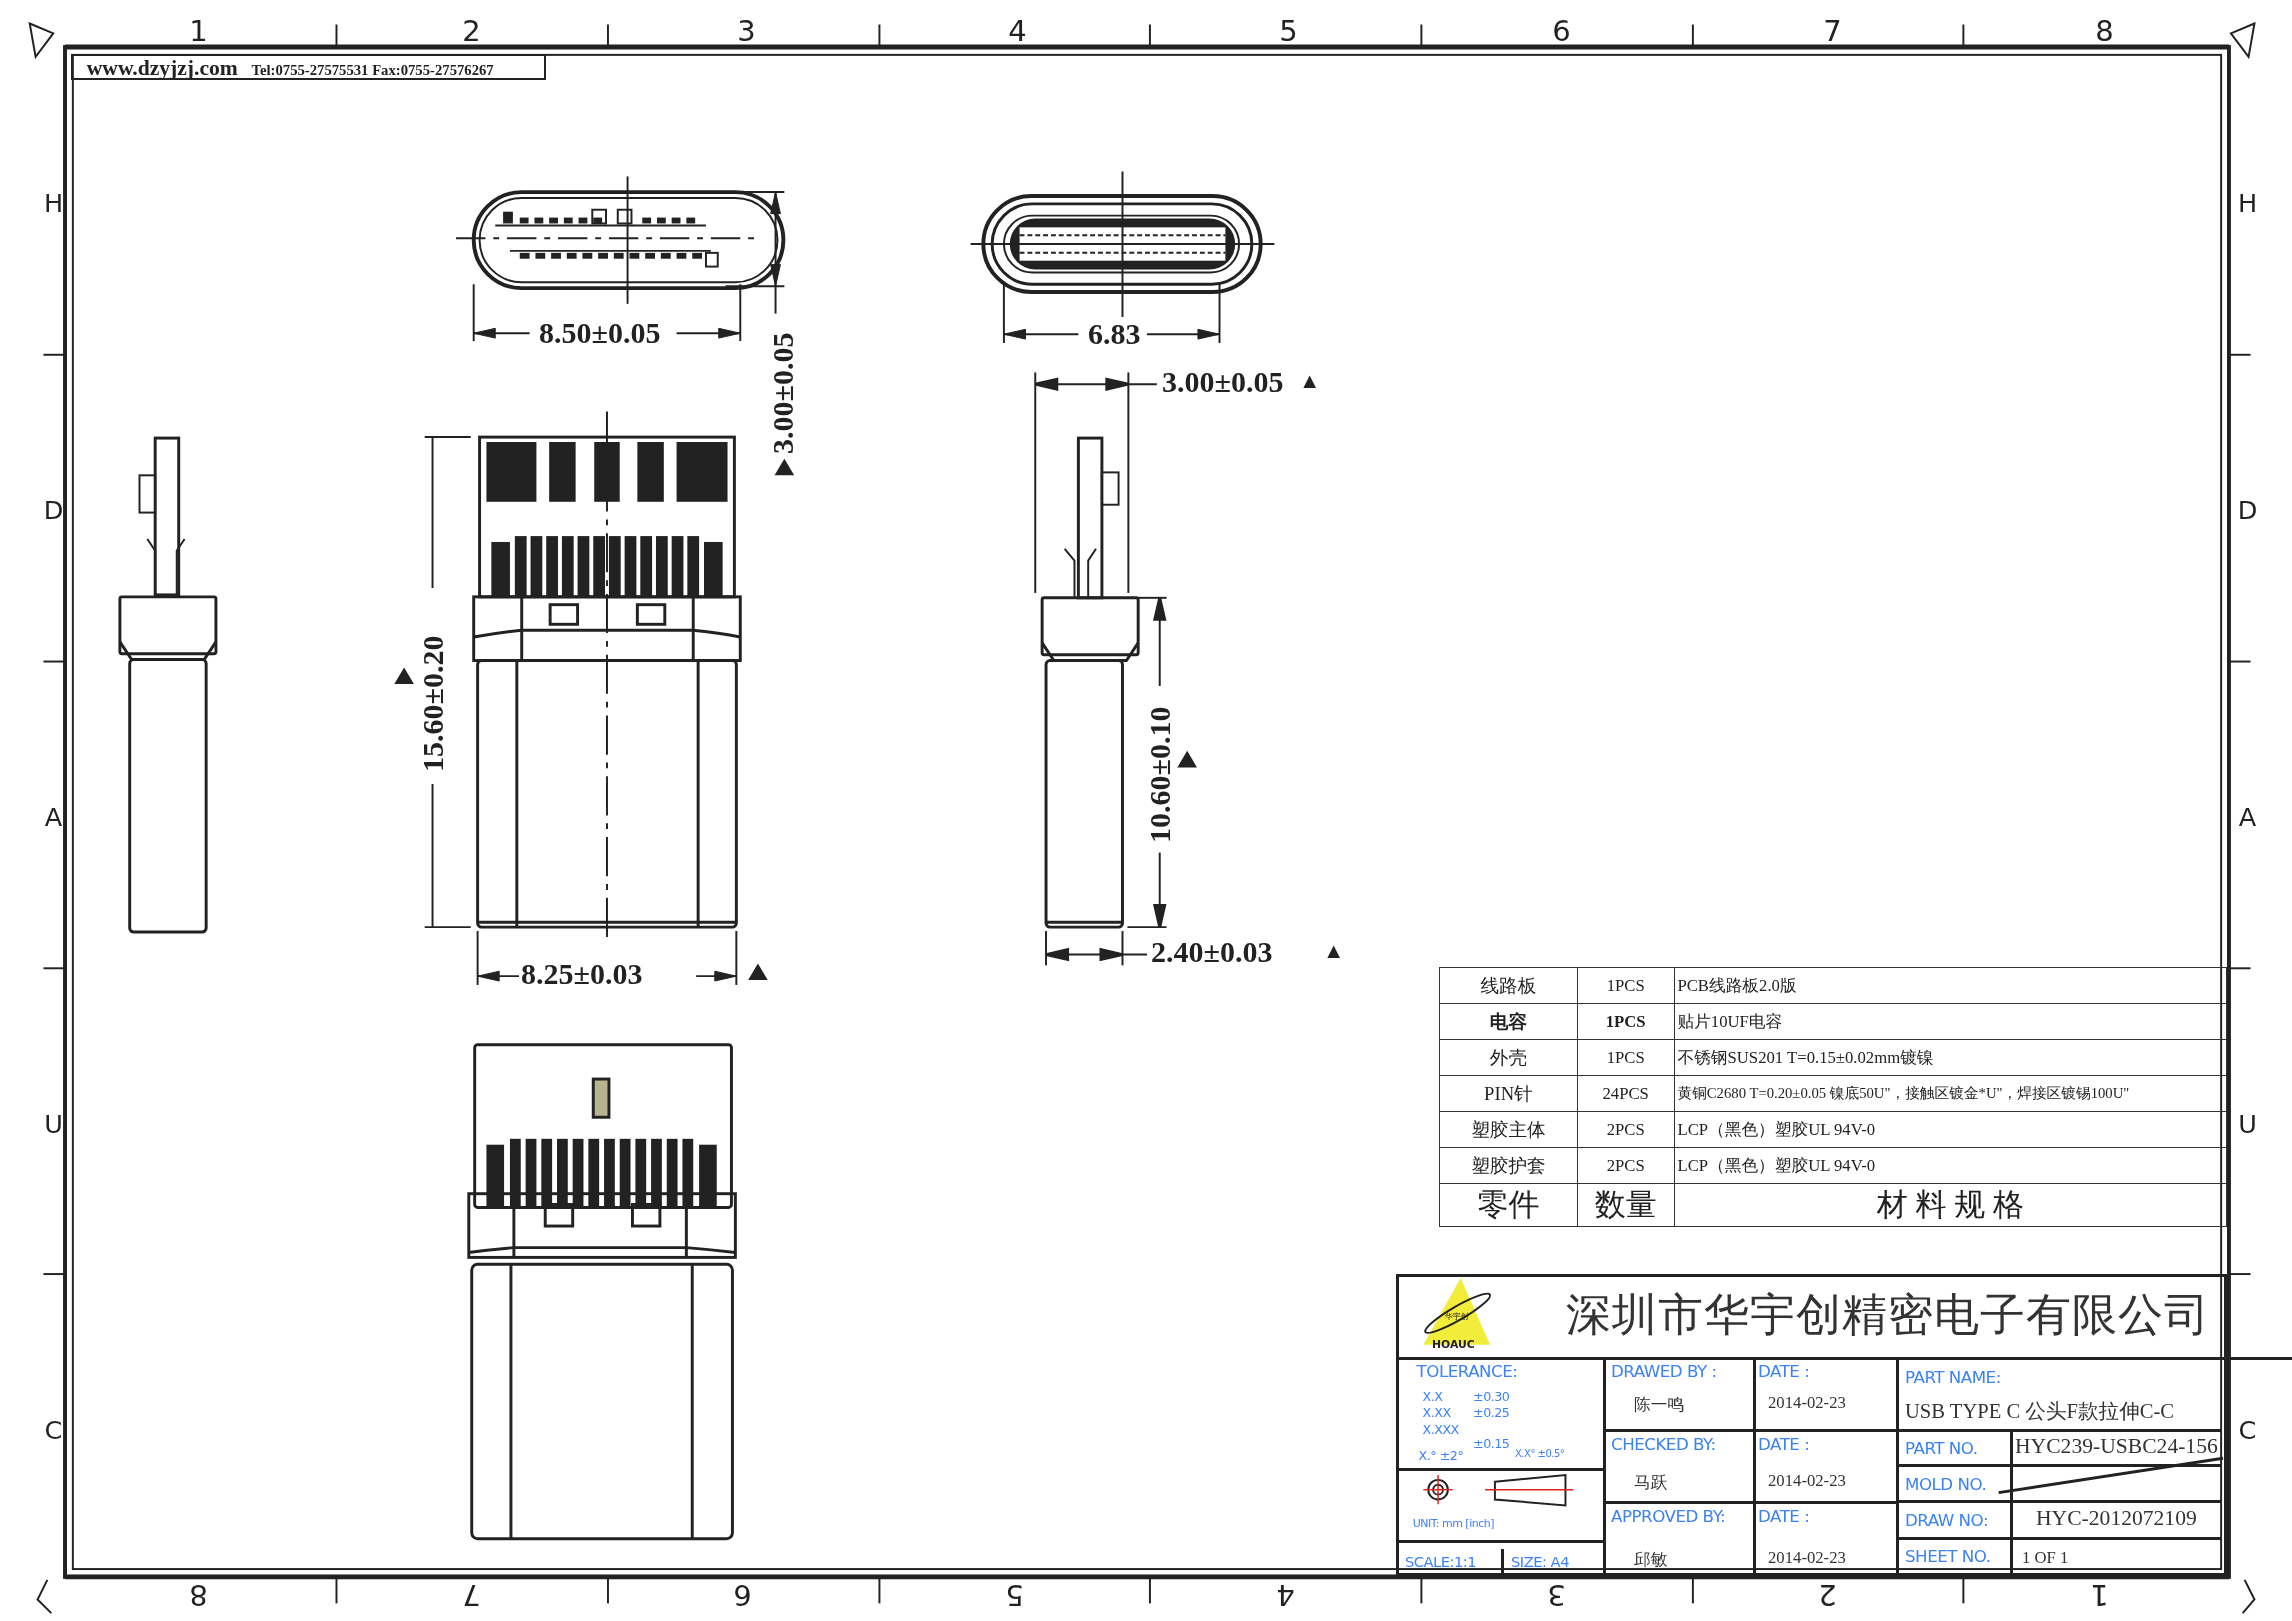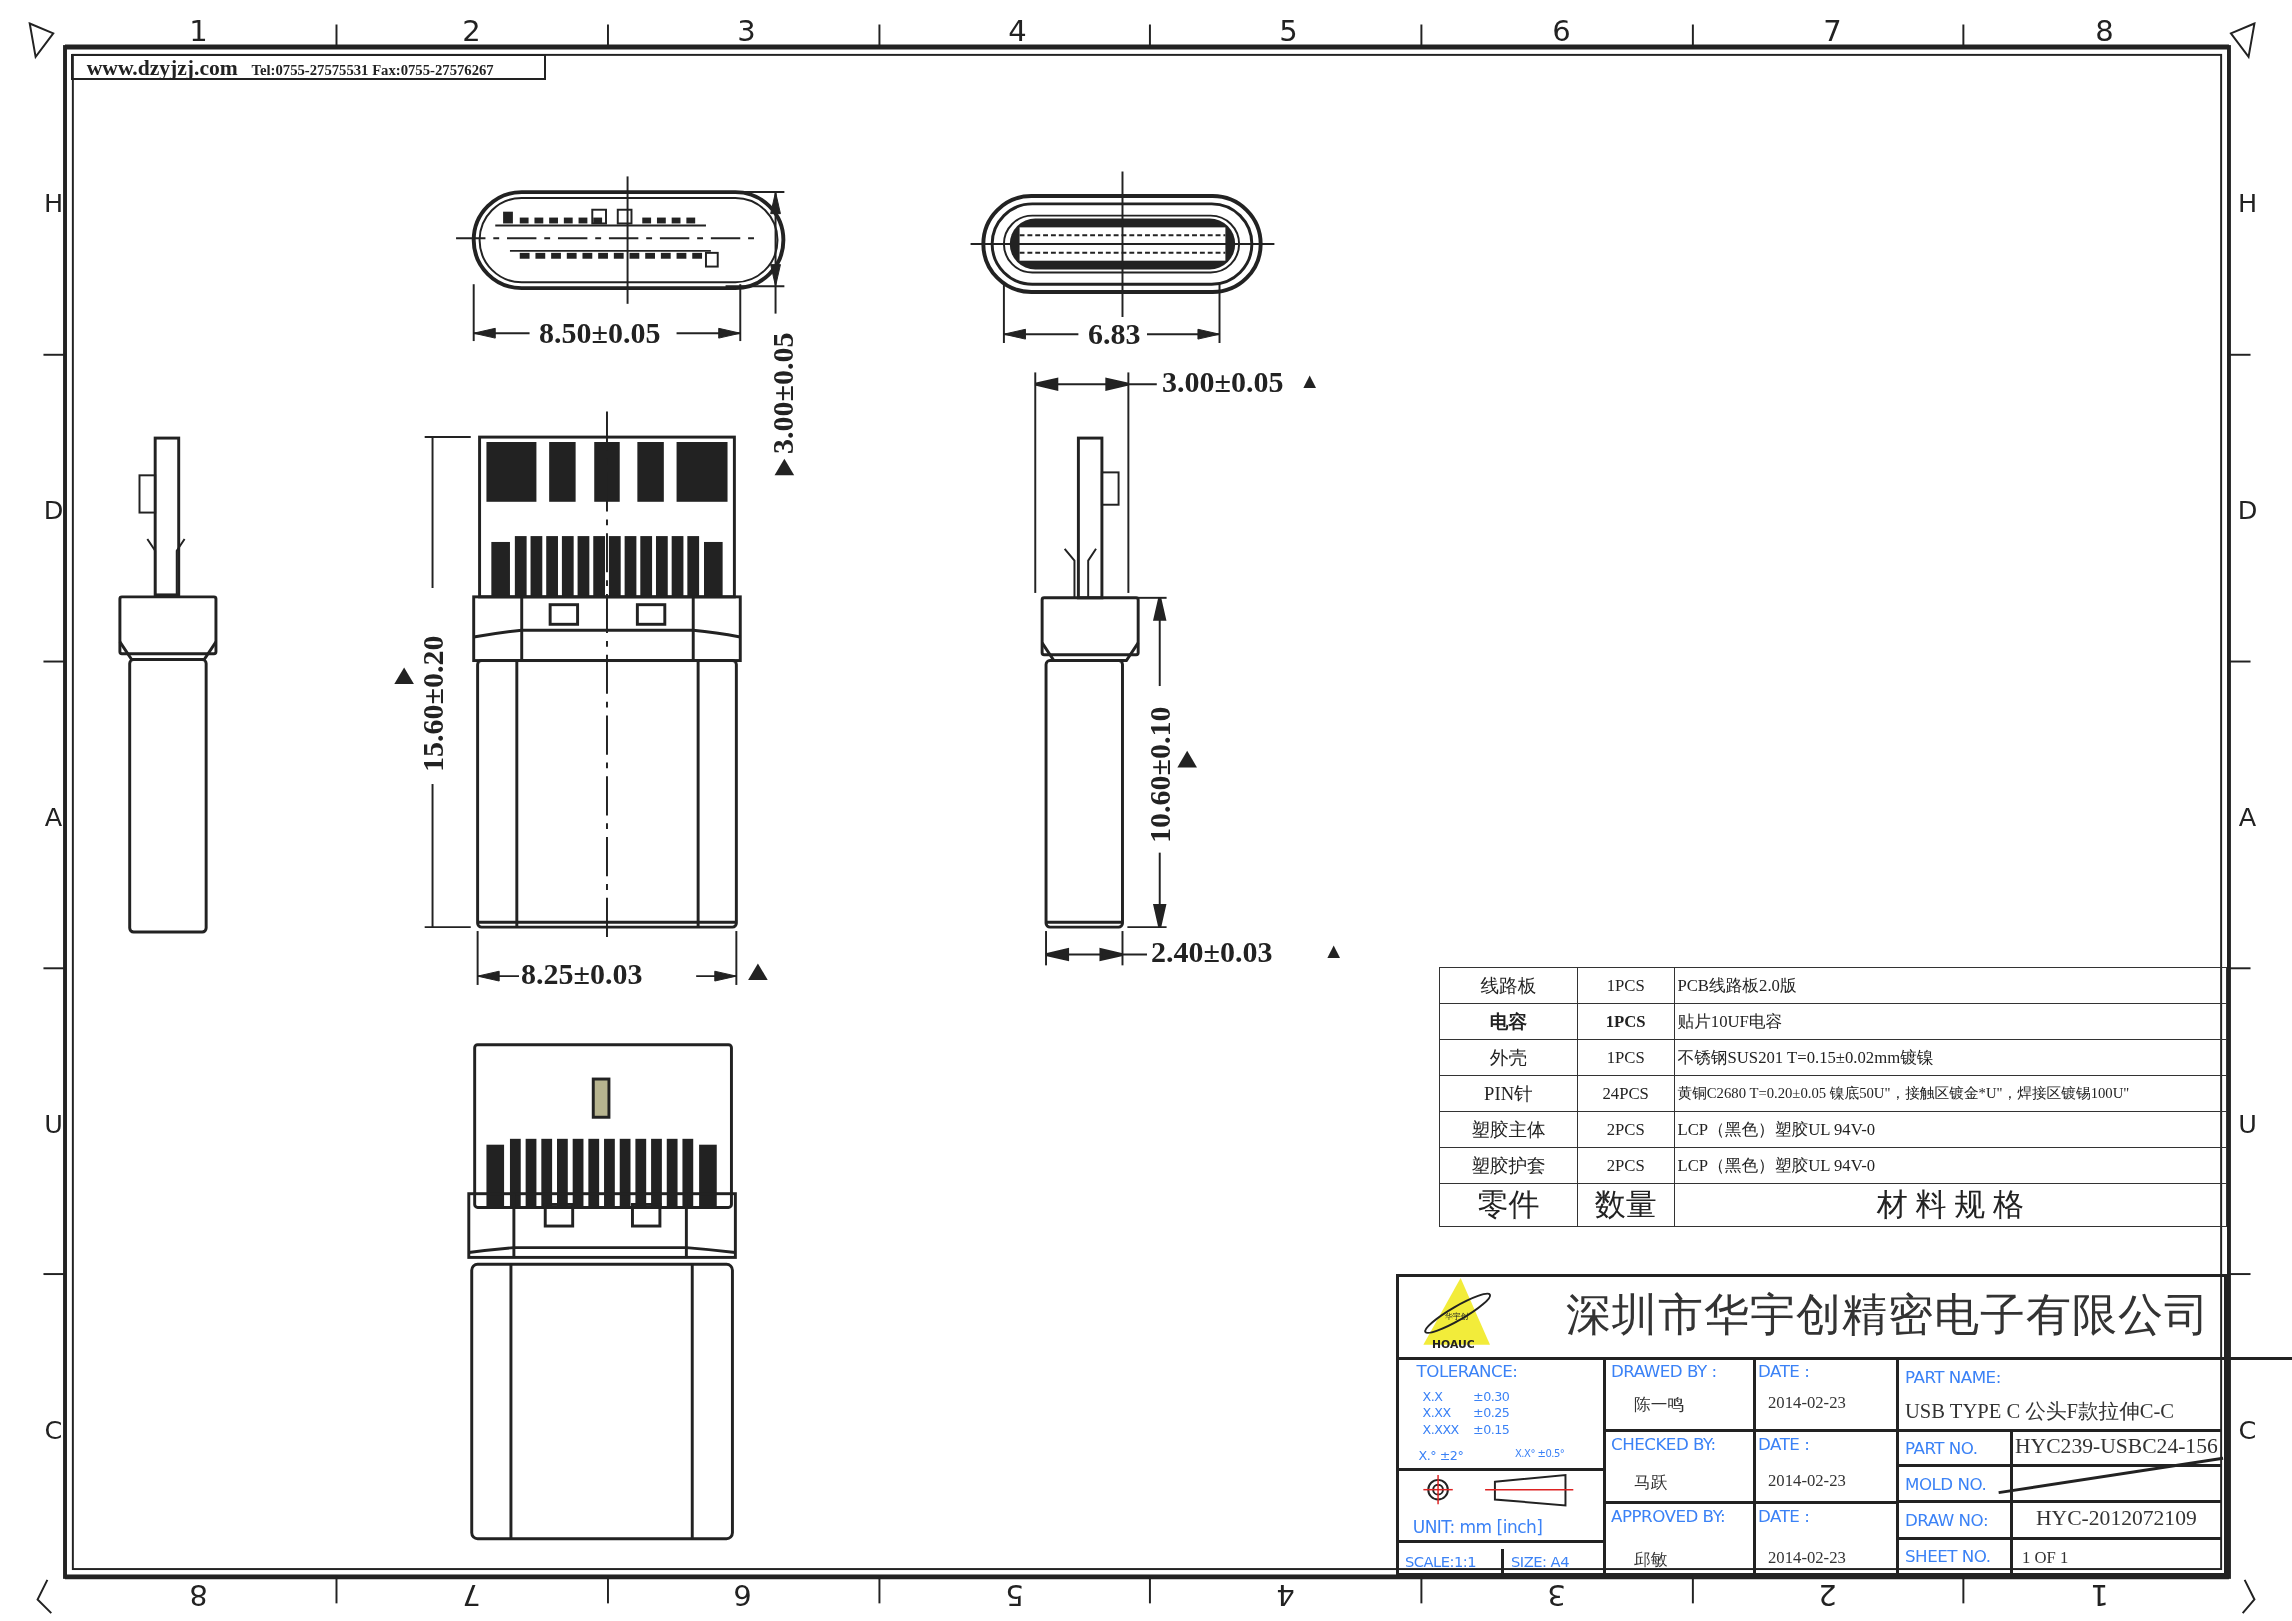--- a/index.html
+++ b/index.html
@@ -373,24 +373,24 @@
   <div class="hline" style="left:497px;top:187px;width:326px;"></div>
   <div class="hline" style="left:497px;top:223px;width:326px;"></div>
   <div class="hline" style="left:497px;top:260px;width:326px;"></div>
 
   <div class="lbl" style="left:17.6px;top:84px;">TOLERANCE:</div>
   <div class="lbl" style="left:23.5px;top:112px;font-size:12.7px;">X.X</div>
   <div class="lbl" style="left:74px;top:112px;font-size:12.7px;">±0.30</div>
   <div class="lbl" style="left:23.5px;top:128px;font-size:12.7px;">X.XX</div>
   <div class="lbl" style="left:74px;top:128px;font-size:12.7px;">±0.25</div>
   <div class="lbl" style="left:23.5px;top:145px;font-size:12.7px;">X.XXX</div>
-  <div class="lbl" style="left:74px;top:145px;font-size:12.7px;">±0.15</div>
+  <div class="lbl" style="left:74px;top:159px;font-size:12.7px;">±0.15</div>
   <div class="lbl" style="left:19.6px;top:171px;font-size:12.7px;">X.° ±2°</div>
   <div class="lbl" style="left:116px;top:171px;font-size:10px;">X.X° ±0.5°</div>
-  <div class="lbl" style="left:13.7px;top:240px;font-size:17px;">UNIT:  mm  [inch]</div>
+  <div class="lbl" style="left:13.7px;top:240px;font-size:11px;">UNIT:  mm  [inch]</div>
   <div class="lbl" style="left:5.9px;top:276px;font-size:14.7px;">SCALE:1:1</div>
   <div class="lbl" style="left:112px;top:276px;font-size:14.7px;">SIZE:  A4</div>
 
   <div class="lbl" style="left:212px;top:84px;">DRAWED BY :</div>
   <div class="val" style="left:235px;top:116px;font-family:'DejaVu Sans',sans-serif;font-size:16.7px;">陈一鸣</div>
   <div class="lbl" style="left:212px;top:157px;">CHECKED BY:</div>
   <div class="val" style="left:235px;top:194px;font-family:'DejaVu Sans',sans-serif;font-size:16.7px;">马跃</div>
   <div class="lbl" style="left:212px;top:229px;">APPROVED BY:</div>
   <div class="val" style="left:235px;top:271px;font-family:'DejaVu Sans',sans-serif;font-size:16.7px;">邱敏</div>
 

